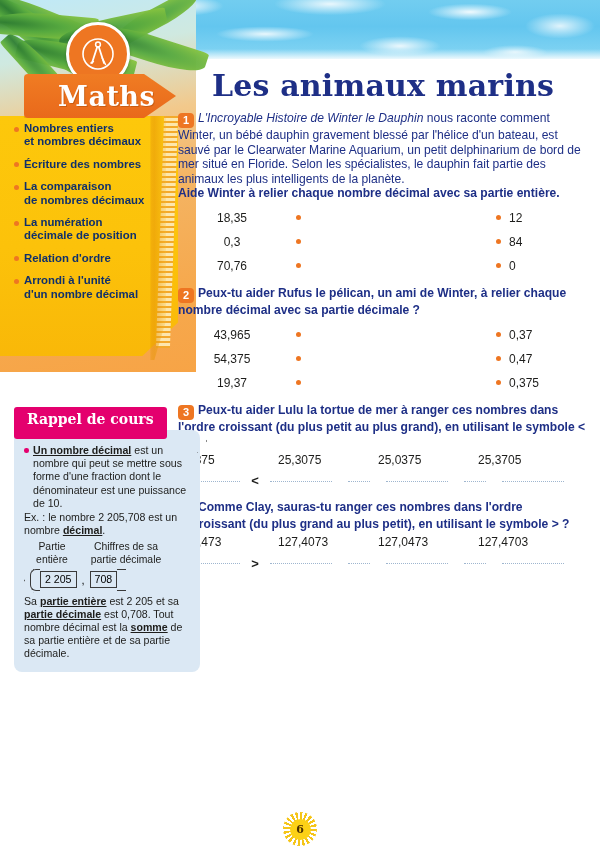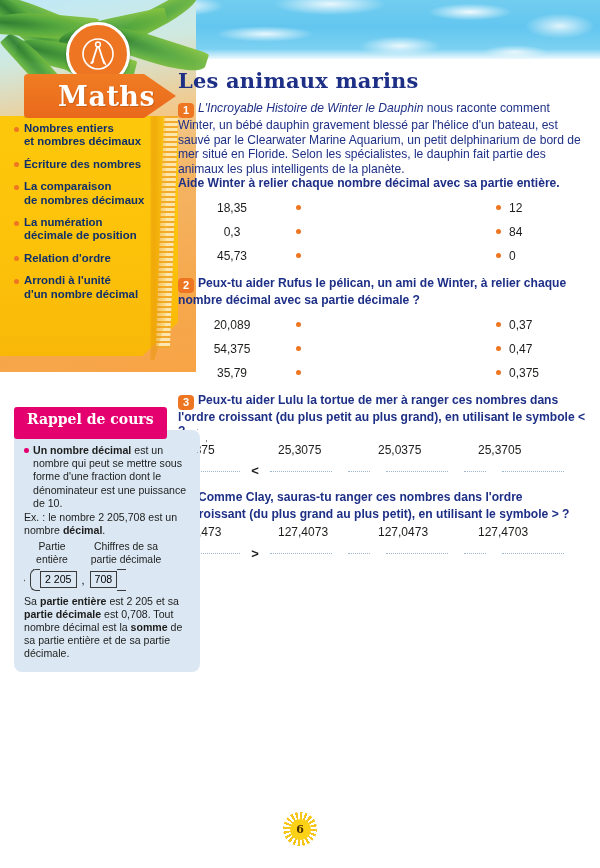--- a/index.html
+++ b/index.html
@@ -174,21 +174,21 @@
   #rappel-first {
     position: relative;
     padding-left: 9px;
   }
   #rappel-first::before {
     content:"";
     position:absolute; left:0; top:4px;
     width:4.5px; height:4.5px; border-radius:50%;
     background:#e4006e;
   }
-  .bold { font-weight: bold; }
+  .bold { font-weight: bold; text-decoration: underline; }
 
   
   #part-labels {
     display: flex;
     margin-top: 4px;
     color: #1d1d1b;
     font-size: 10.4px;
     line-height: 12.6px;
     text-align: center;
   }
@@ -241,22 +241,22 @@
 
   
   #main {
     position: absolute; left: 178px; top: 68px;
     width: 410px;
   }
   #page-title {
     color: #1e2f86;
     font-family: "DejaVu Serif", serif;
     font-weight: bold;
-    font-size: 21px;
-    text-align: left;
+    font-size: 30px;
+    text-align: center;
     letter-spacing: .2px;
     margin: 0 0 8px 0;
   }
 
   .exercise { margin-bottom: 6px; position: relative; }
   .ex-badge {
     display: inline-block;
     width: 16px; height: 15px;
     background: #ee7622;
     border-radius: 4px;
@@ -477,57 +477,57 @@
       <div class="match-row">
         <div class="match-left">0,3</div>
         <div class="dot"></div>
         <div class="match-gap"></div>
         <div class="match-right">
             <div class="dot"></div>
             <span>84</span>
           </div>
       </div>
       <div class="match-row">
-        <div class="match-left">45,73</div>
+        <div class="match-left">70,76</div>
         <div class="dot"></div>
         <div class="match-gap"></div>
         <div class="match-right">
             <div class="dot"></div>
             <span>0</span>
           </div>
       </div>
     </div>
   </div>
 
   <div class="exercise" style="margin-top:8px">
     <p class="instr-bold" style="margin:0">
       <span class="ex-badge">2</span><span>Peux-tu aider Rufus le pélican, un ami de Winter, à relier chaque nombre décimal avec sa partie décimale ?</span>
     </p>
 
     <div class="match-block">
       <div class="match-row">
-        <div class="match-left">20,089</div>
+        <div class="match-left">43,965</div>
         <div class="dot"></div>
         <div class="match-gap"></div>
         <div class="match-right">
             <div class="dot"></div>
             <span>0,37</span>
           </div>
       </div>
       <div class="match-row">
         <div class="match-left">54,375</div>
         <div class="dot"></div>
         <div class="match-gap"></div>
         <div class="match-right">
             <div class="dot"></div>
             <span>0,47</span>
           </div>
       </div>
       <div class="match-row">
-        <div class="match-left">35,79</div>
+        <div class="match-left">19,37</div>
         <div class="dot"></div>
         <div class="match-gap"></div>
         <div class="match-right">
             <div class="dot"></div>
             <span>0,375</span>
           </div>
       </div>
     </div>
   </div>
 

